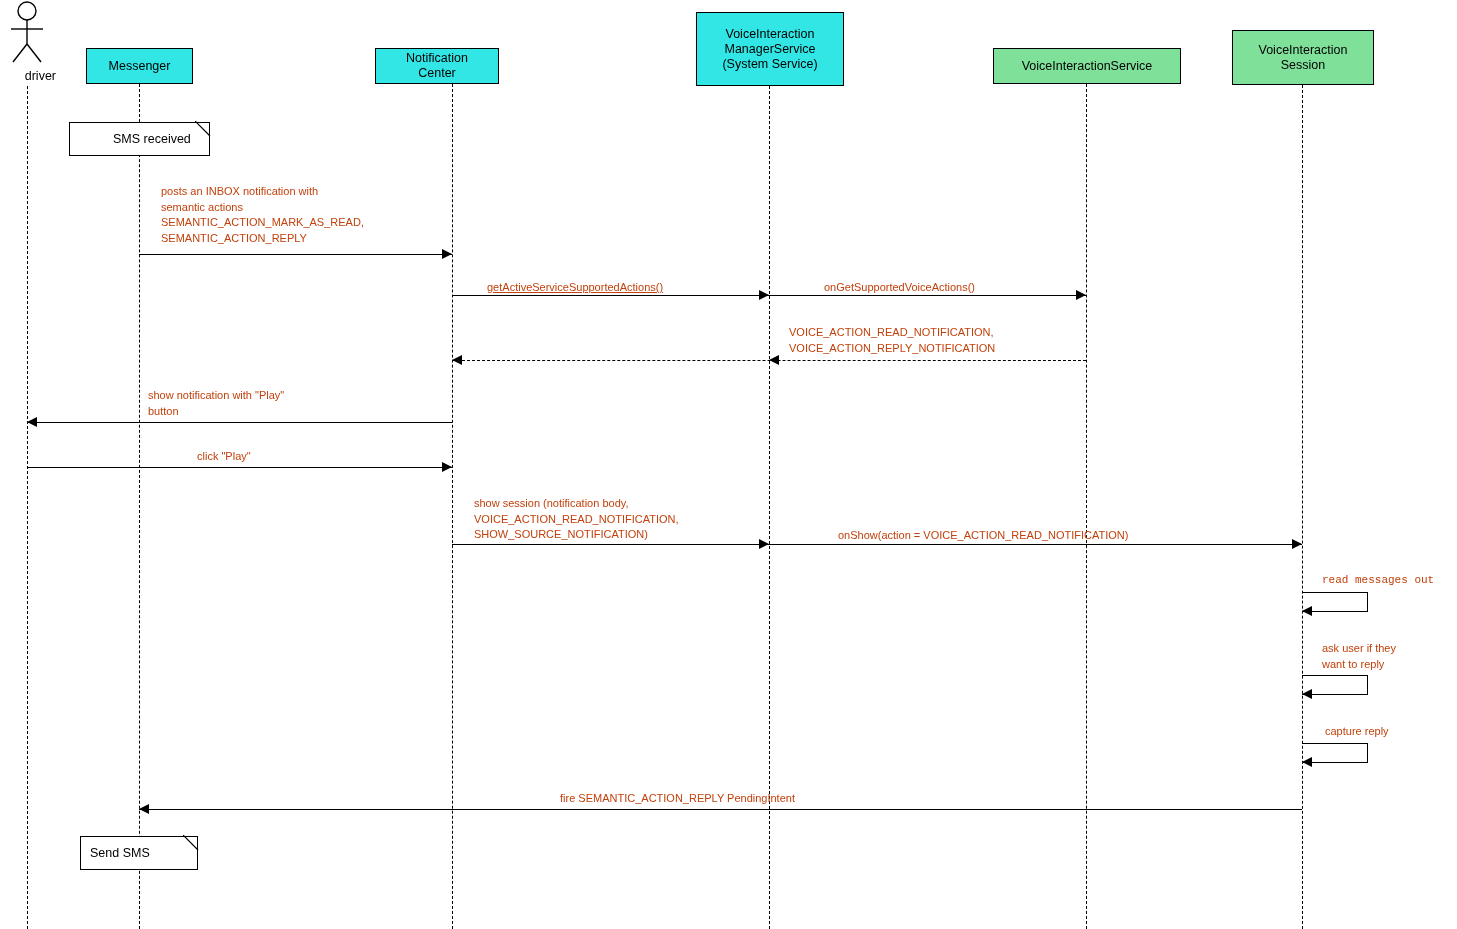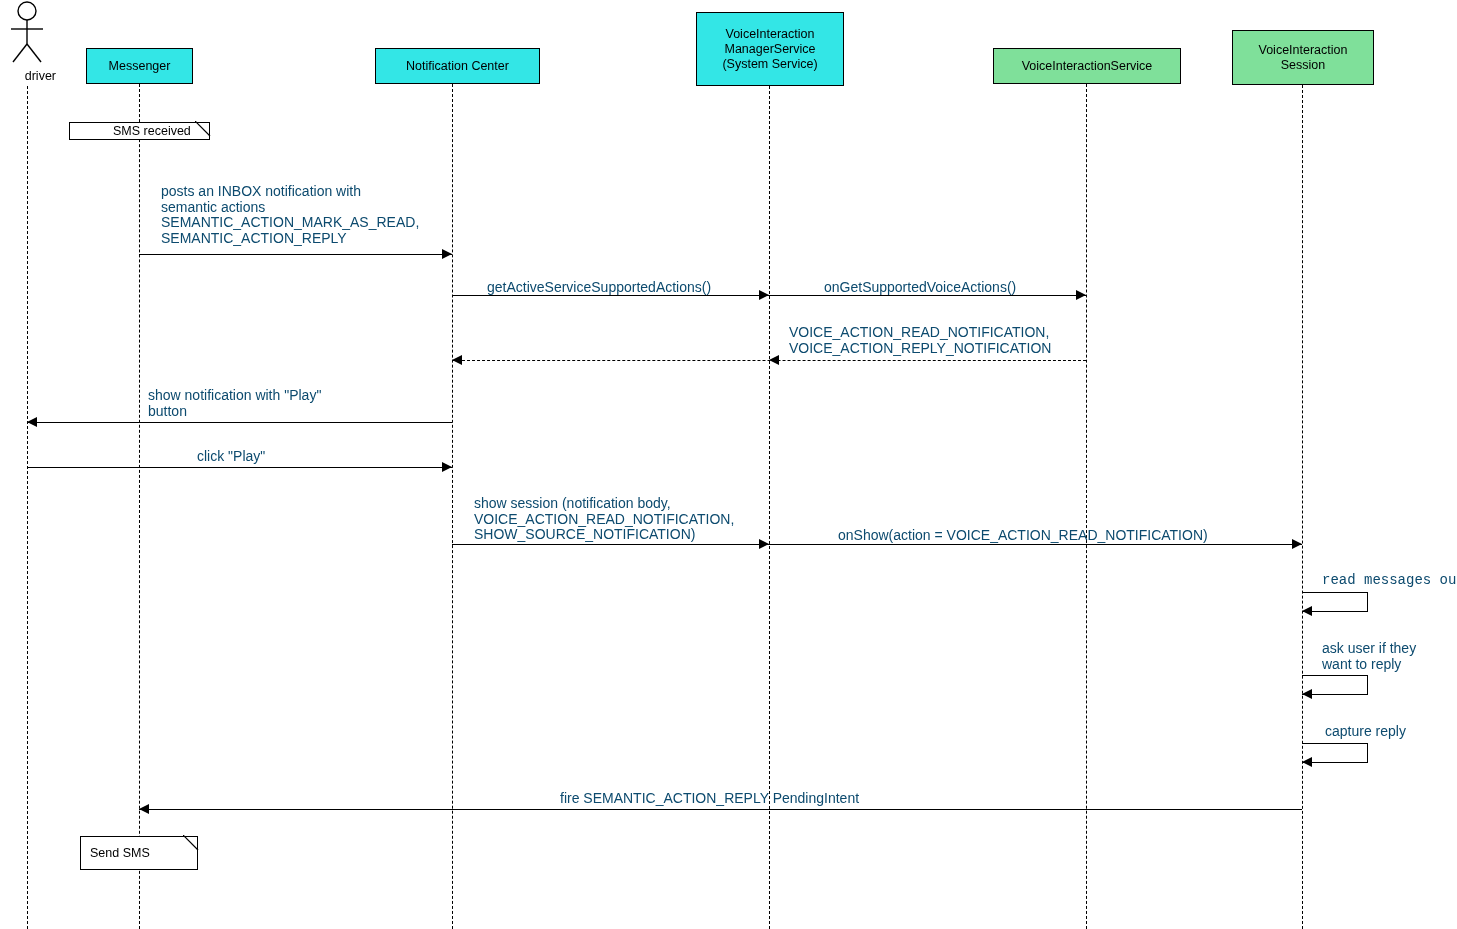--- a/index.html
+++ b/index.html
@@ -62,23 +62,23 @@
     border-bottom: 5px solid transparent;
     border-left: 10px solid #000;
   }
   .arrowhead.left {
     border-top: 5px solid transparent;
     border-bottom: 5px solid transparent;
     border-right: 10px solid #000;
   }
   .msg-label {
     position: absolute;
-    font-size: 14px;
+    font-size: 11px;
     line-height: 15.5px;
-    color: #0c4a6e;
+    color: #c2410c;
     white-space: pre;
   }
   .note {
     position: absolute;
     box-sizing: border-box;
     border: 1.2px solid #000;
     background: #ffffff;
     font-size: 12.5px;
     color: #000;
     display: flex;
@@ -115,21 +115,21 @@
       <line x1="27" y1="44" x2="13" y2="62" stroke="#000" stroke-width="1.4"></line>
       <line x1="27" y1="44" x2="41" y2="62" stroke="#000" stroke-width="1.4"></line>
     </svg>
   </div>
   <div class="actor-label" style="left:0px; top:69px; width:56px;">driver</div>
 
   <div class="box cyan" style="left:86px; top:48px; width:107px; height:36px;">
     <span>Messenger</span>
   </div>
 
-  <div class="box cyan" style="left:375px; top:48px; width:165px; height:36px;">
+  <div class="box cyan" style="left:375px; top:48px; width:124px; height:36px;">
     <span>Notification Center</span>
   </div>
 
   <div class="box cyan" style="left:696px; top:12px; width:148px; height:74px;">
     <span style="white-space:pre-line;">VoiceInteraction
 ManagerService
 (System Service)</span>
   </div>
 
   <div class="box green" style="left:993px; top:48px; width:188px; height:36px;align-items:center;">
@@ -141,39 +141,39 @@
 Session</span>
   </div>
 
   <div class="lifeline" style="left:27px; top:86px; height:843px;"></div>
   <div class="lifeline" style="left:139px; top:84px; height:845px;"></div>
   <div class="lifeline" style="left:452px; top:84px; height:845px;"></div>
   <div class="lifeline" style="left:769px; top:86px; height:843px;"></div>
   <div class="lifeline" style="left:1086px; top:84px; height:845px;"></div>
   <div class="lifeline" style="left:1302px; top:85px; height:844px;"></div>
 
-  <div class="note" style="left:69px; top:122px; width:141px; height:18px;padding-left:43px;">
+  <div class="note" style="left:69px; top:122px; width:141px; height:34px;padding-left:43px;">
     <span>SMS received</span>
   </div>
   <div class="note-fold-edge" style="left:196px; top:122px; transform: rotate(0deg);"></div>
   <div style="position:absolute; left:196px; top:122px; width:14px; height:14px; background:#ffffff; clip-path: polygon(0 0, 100% 100%, 0 100%);"></div>
   <div style="position:absolute; left:195px; top:121px; width:16px; height:16px;">
     <svg width="16" height="16">
         <line x1="0" y1="0" x2="15" y2="15" stroke="#000" stroke-width="1.2"></line>
       </svg>
   </div>
 
   <div class="msg-label" style="left:161px; top:184px;"><span>posts an INBOX notification with
 semantic actions
 SEMANTIC_ACTION_MARK_AS_READ,
 SEMANTIC_ACTION_REPLY</span></div>
   <div class="arrow-line" style="left:139px; top:254px; width:313px;"></div>
   <div class="arrowhead right" style="left:442px; top:249px;"></div>
 
-  <div class="msg-label" style="left:487px; top:280px;"><span>getActiveServiceSupportedActions()</span></div>
+  <div class="msg-label" style="left:487px; top:280px;text-decoration:underline;"><span>getActiveServiceSupportedActions()</span></div>
   <div class="arrow-line" style="left:452px; top:295px; width:317px;"></div>
   <div class="arrowhead right" style="left:759px; top:290px;"></div>
 
   <div class="msg-label" style="left:824px; top:280px;"><span>onGetSupportedVoiceActions()</span></div>
   <div class="arrow-line" style="left:769px; top:295px; width:317px;"></div>
   <div class="arrowhead right" style="left:1076px; top:290px;"></div>
 
   <div class="msg-label" style="left:789px; top:325px;"><span>VOICE_ACTION_READ_NOTIFICATION,
 VOICE_ACTION_REPLY_NOTIFICATION</span></div>
   <div class="arrow-line dashed" style="left:452px; top:360px; width:634px;"></div>

